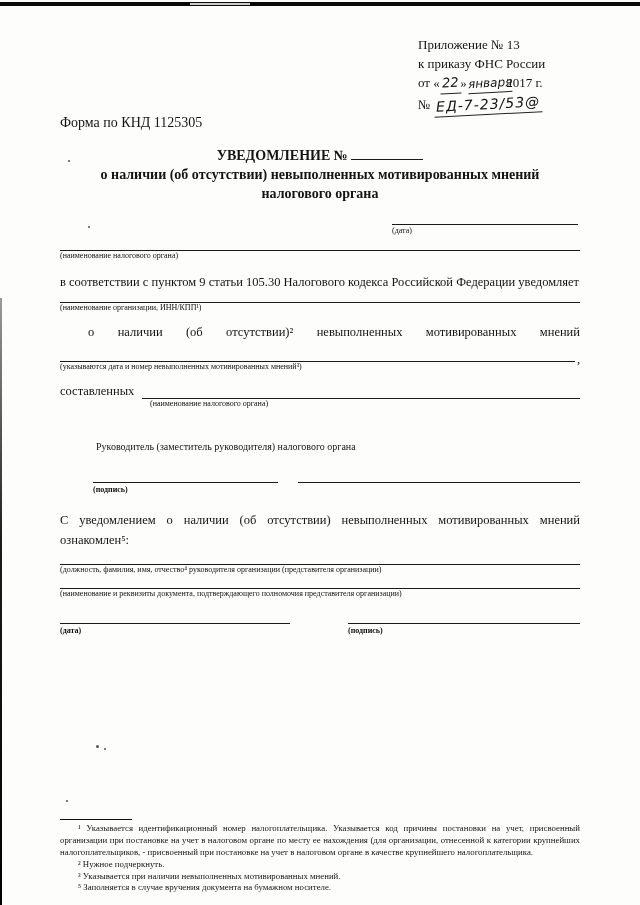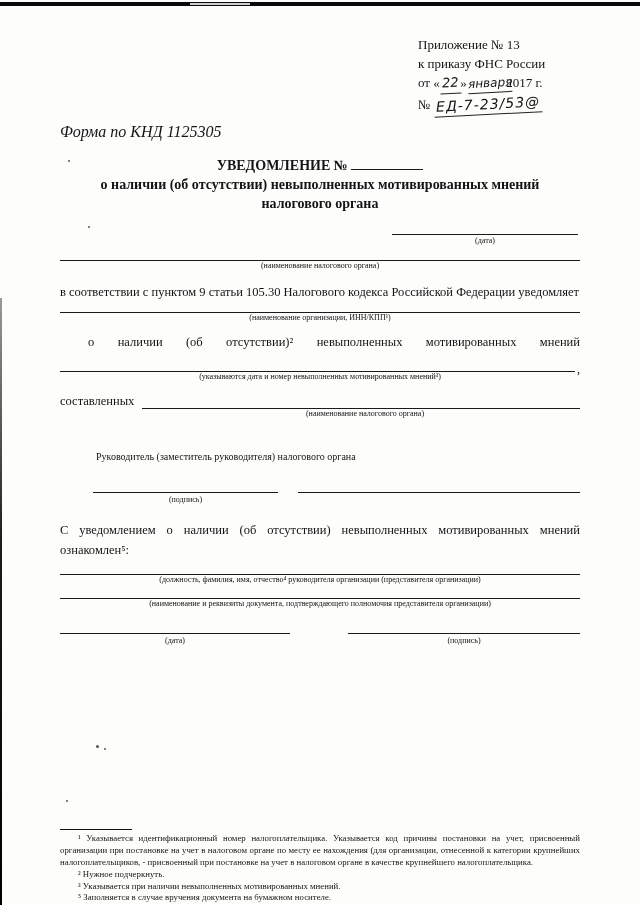--- a/index.html
+++ b/index.html
@@ -19,46 +19,46 @@
 
   .content{position:absolute;left:60px;top:0;width:520px;}
 
   
   .appendix{margin-top:36px;margin-left:358px;font-size:13px;line-height:1.45;}
   .hw{font-family:"DejaVu Sans",sans-serif;font-style:italic;transform:rotate(-3deg);display:inline-block;}
   .hw-day{border-bottom:1px solid #222;padding:0 2px;font-size:13px;}
   .hw-month{font-size:12px;margin:0 -6px 0 1px;border-bottom:1px solid #222;}
   .hw-number{font-size:14px;border-bottom:1.2px solid #222;padding:0 2px;letter-spacing:1px;}
 
-  .form-code{margin-top:8px;font-size:16px;font-style:italic;}
+  .form-code{font-size:14px;}
 
   .title{margin-top:16px;text-align:center;font-weight:bold;font-size:14px;line-height:1.35;}
   .title .no-line{display:inline-block;width:72px;border-bottom:1.5px solid #1a1a1a;vertical-align:baseline;}
 
   .rule{border-bottom:1.4px solid #1a1a1a;height:0;}
-  .caption{font-size:8px;line-height:1.25;text-align:center;color:#111;}
+  .caption{font-size:8px;line-height:1.25;text-align:left;color:#111;}
 
   .date-line{margin-top:20px;margin-left:332px;width:186px;}
   .date-line .caption{margin-top:1px;}
 
   .full-rule{margin-top:14px;}
 
   .para{font-size:12.5px;line-height:1.55;text-align:justify;margin-top:12px;}
   .para-last-justify{text-align:justify;text-align-last:justify;margin-left:28px;}
 
   .comma-row{display:flex;align-items:flex-end;margin-top:14px;}
   .comma-row .fill{flex:1;border-bottom:1.3px solid #1a1a1a;height:0;}
   .comma-row .comma{font-size:12.5px;line-height:6px;padding-left:2px;}
 
   .drawnup-row{display:flex;align-items:flex-end;margin-top:12px;font-size:12.5px;}
   .drawnup-row .fill{flex:1;border-bottom:1.3px solid #1a1a1a;margin-left:8px;height:0;}
 
   .head-line{margin-top:32px;margin-left:36px;font-size:10px;}
 
-  .sig-row{display:flex;justify-content:space-between;margin-top:30px;}
+  .sig-row{display:flex;justify-content:space-between;margin-top:30px;font-weight:bold;}
   .sig-col{display:flex;flex-direction:column;}
   .sig-col .line{border-bottom:1.3px solid #1a1a1a;height:0;}
   .sig-col .caption{margin-top:2px;}
 
   .bottom-gap{height:0;}
   .footnote-sep{margin-top:0;width:72px;border-bottom:1.2px solid #111;}
   .footnotes{margin-top:3px;font-size:8.8px;line-height:1.35;}
   .footnotes p{margin:0;text-indent:18px;text-align:justify;}
 </style>
 </head>

